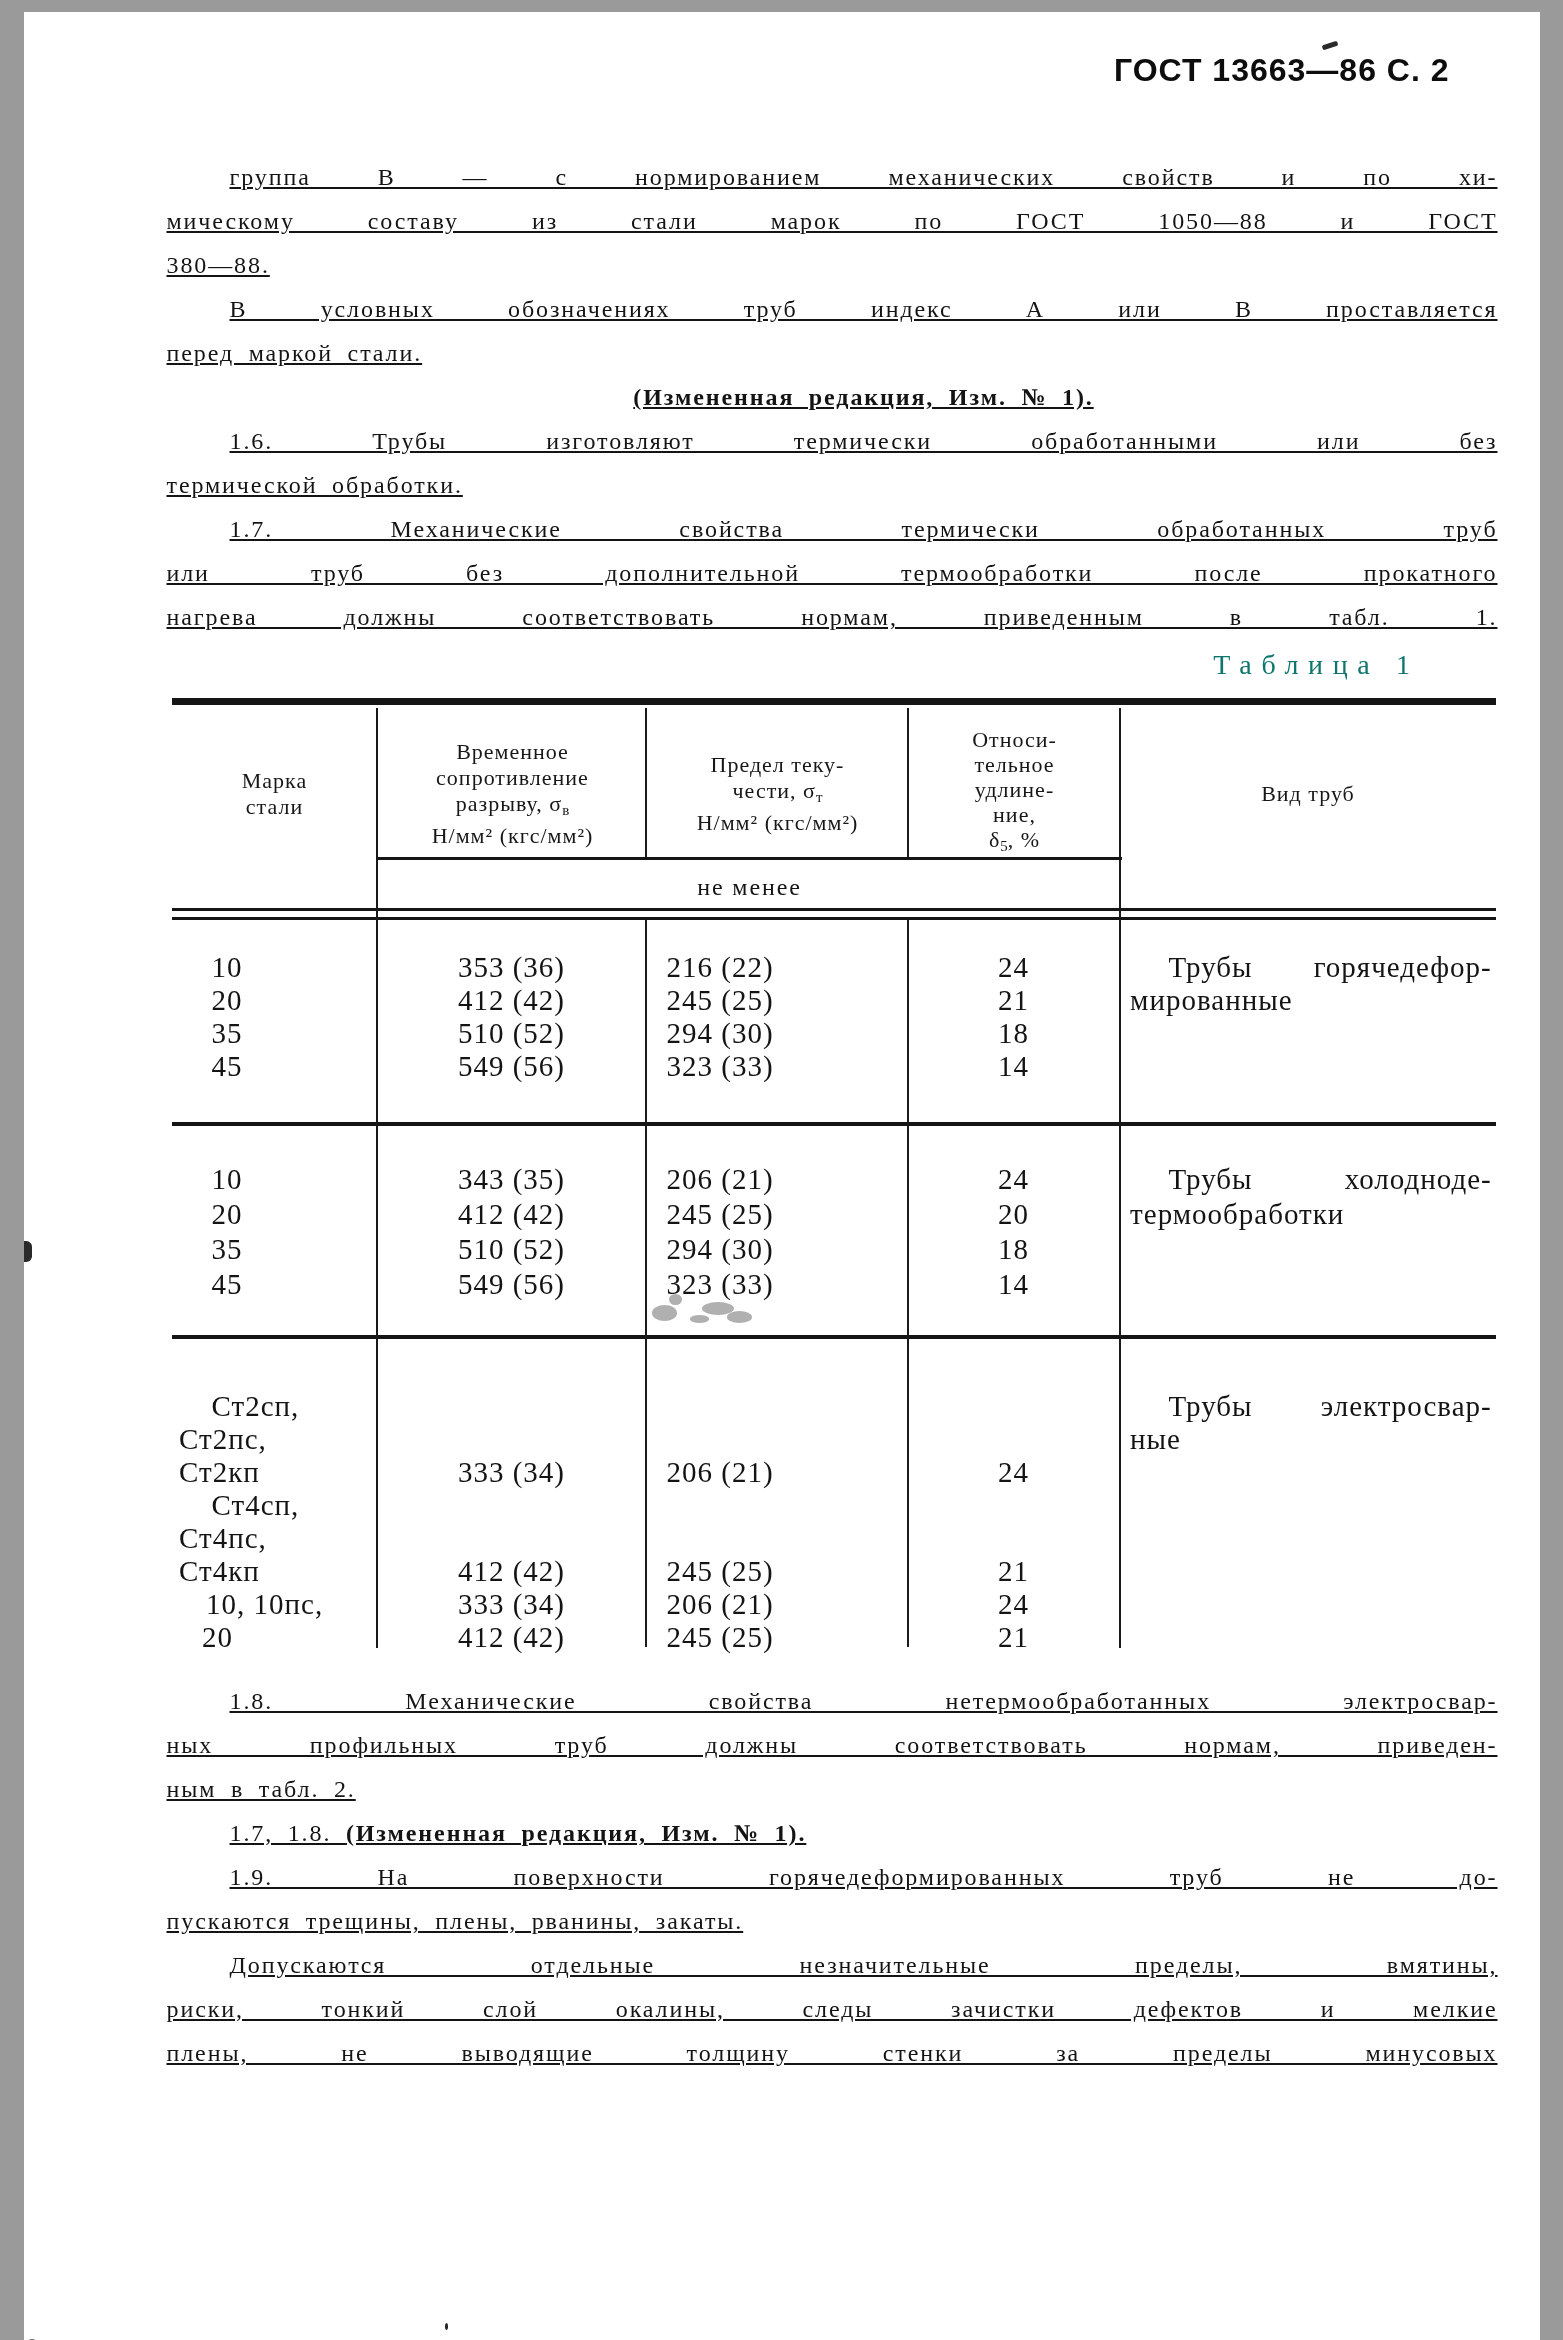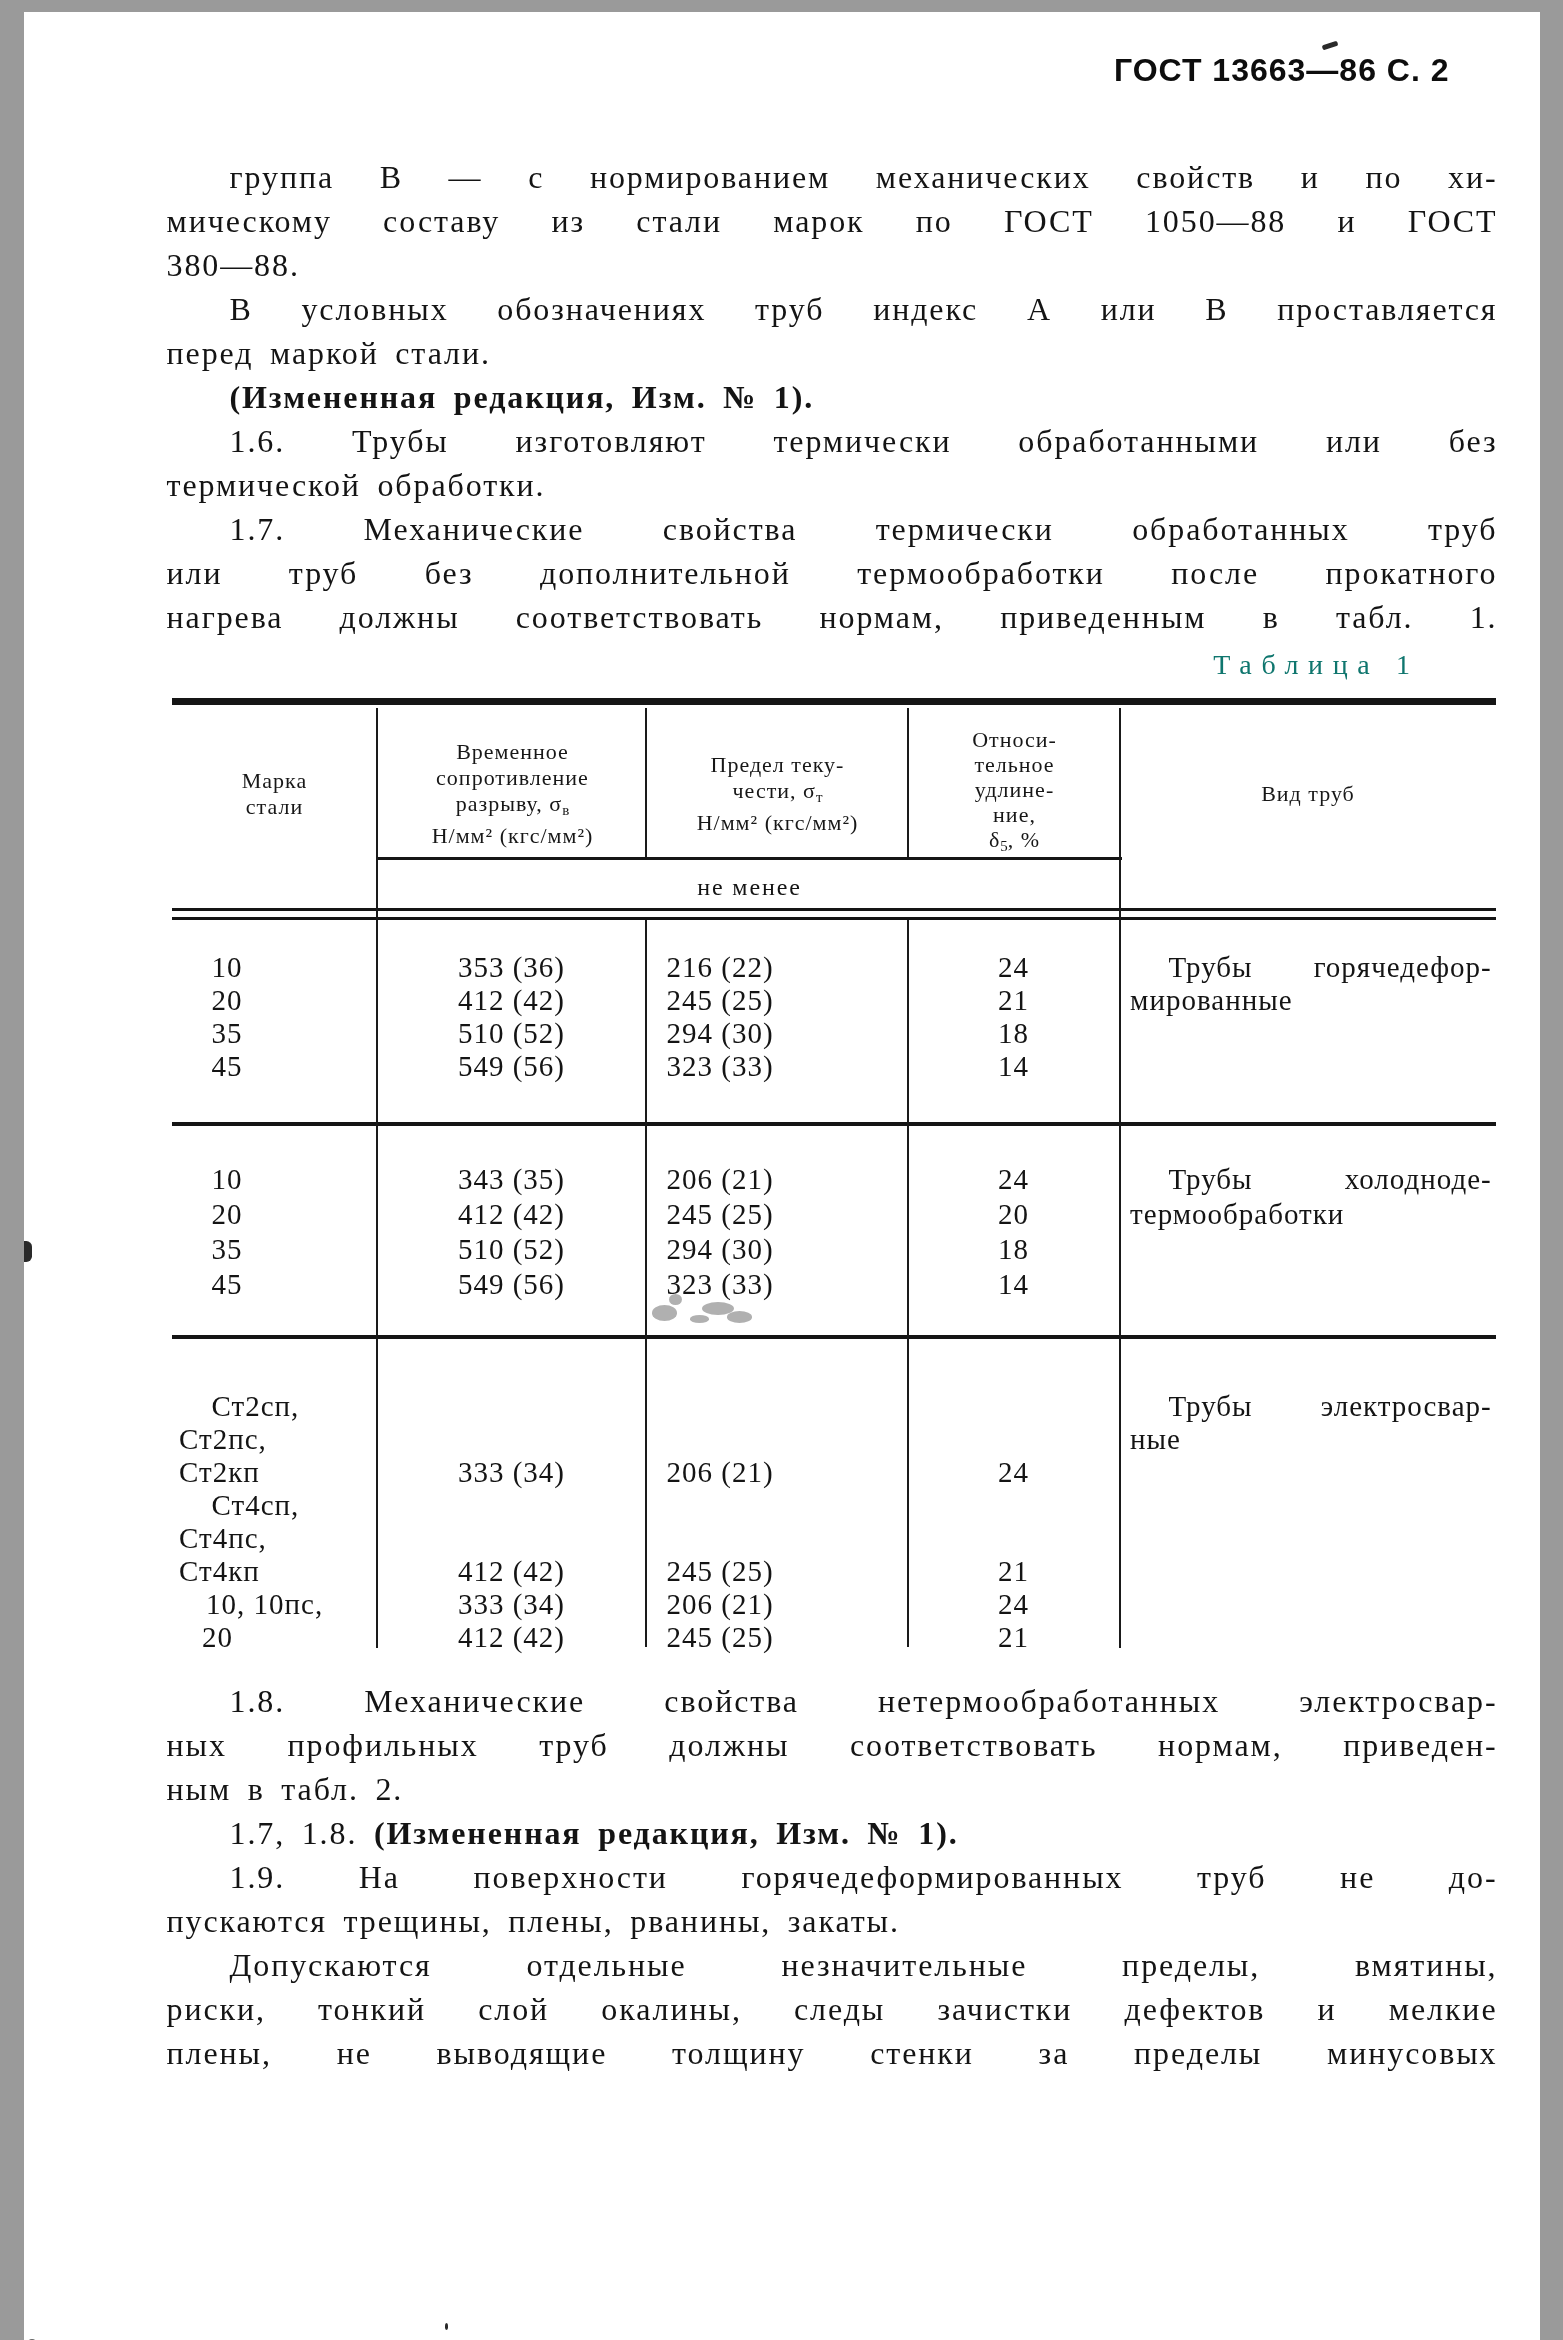--- a/index.html
+++ b/index.html
@@ -13,27 +13,28 @@
   .doc-header{
     position:absolute; top:40px; right:90px;
     font-family:"Liberation Sans","DejaVu Sans",sans-serif;
     font-weight:700; font-size:32px; letter-spacing:1px; color:#0d0d0d;
   }
   
   .textblock{position:absolute; left:143px; width:1331px;}
   .tb-top{top:143px;}
   .tb-bottom{top:1667px;}
   .bl{
-    height:44px; line-height:44px; font-size:32px;
+    height:44px; line-height:44px; font-size:24px;
     letter-spacing:1.9px; word-spacing:6.7px; white-space:nowrap;
     overflow:visible;
+    text-decoration:underline;
   }
   .jl{ text-align:justify; text-align-last:justify; white-space:normal; }
   .pi{ text-indent:63px; }
-  .bold{ font-weight:700; }
+  .bold{ font-weight:700;text-align:center; }
   
   .tbl-caption{
     position:absolute; top:637px; right:120px;
     font-size:28px; letter-spacing:9.6px; color:#0f766e;
   }
   
   .tbl{ position:absolute; left:148px; top:684px; width:1324px; height:956px; }
   .hrule{ position:absolute; background:#151515; left:0; width:1324px; }
   .r-top{ top:1.9px; height:6.7px; }
   .r-nm{ top:161px; height:2.9px; left:206px; width:744px; }

